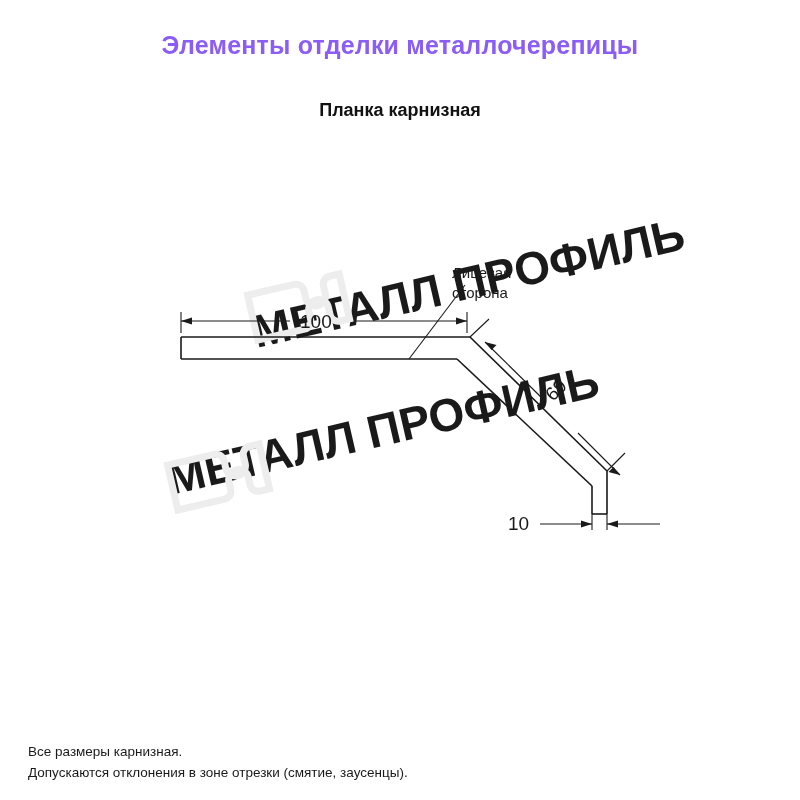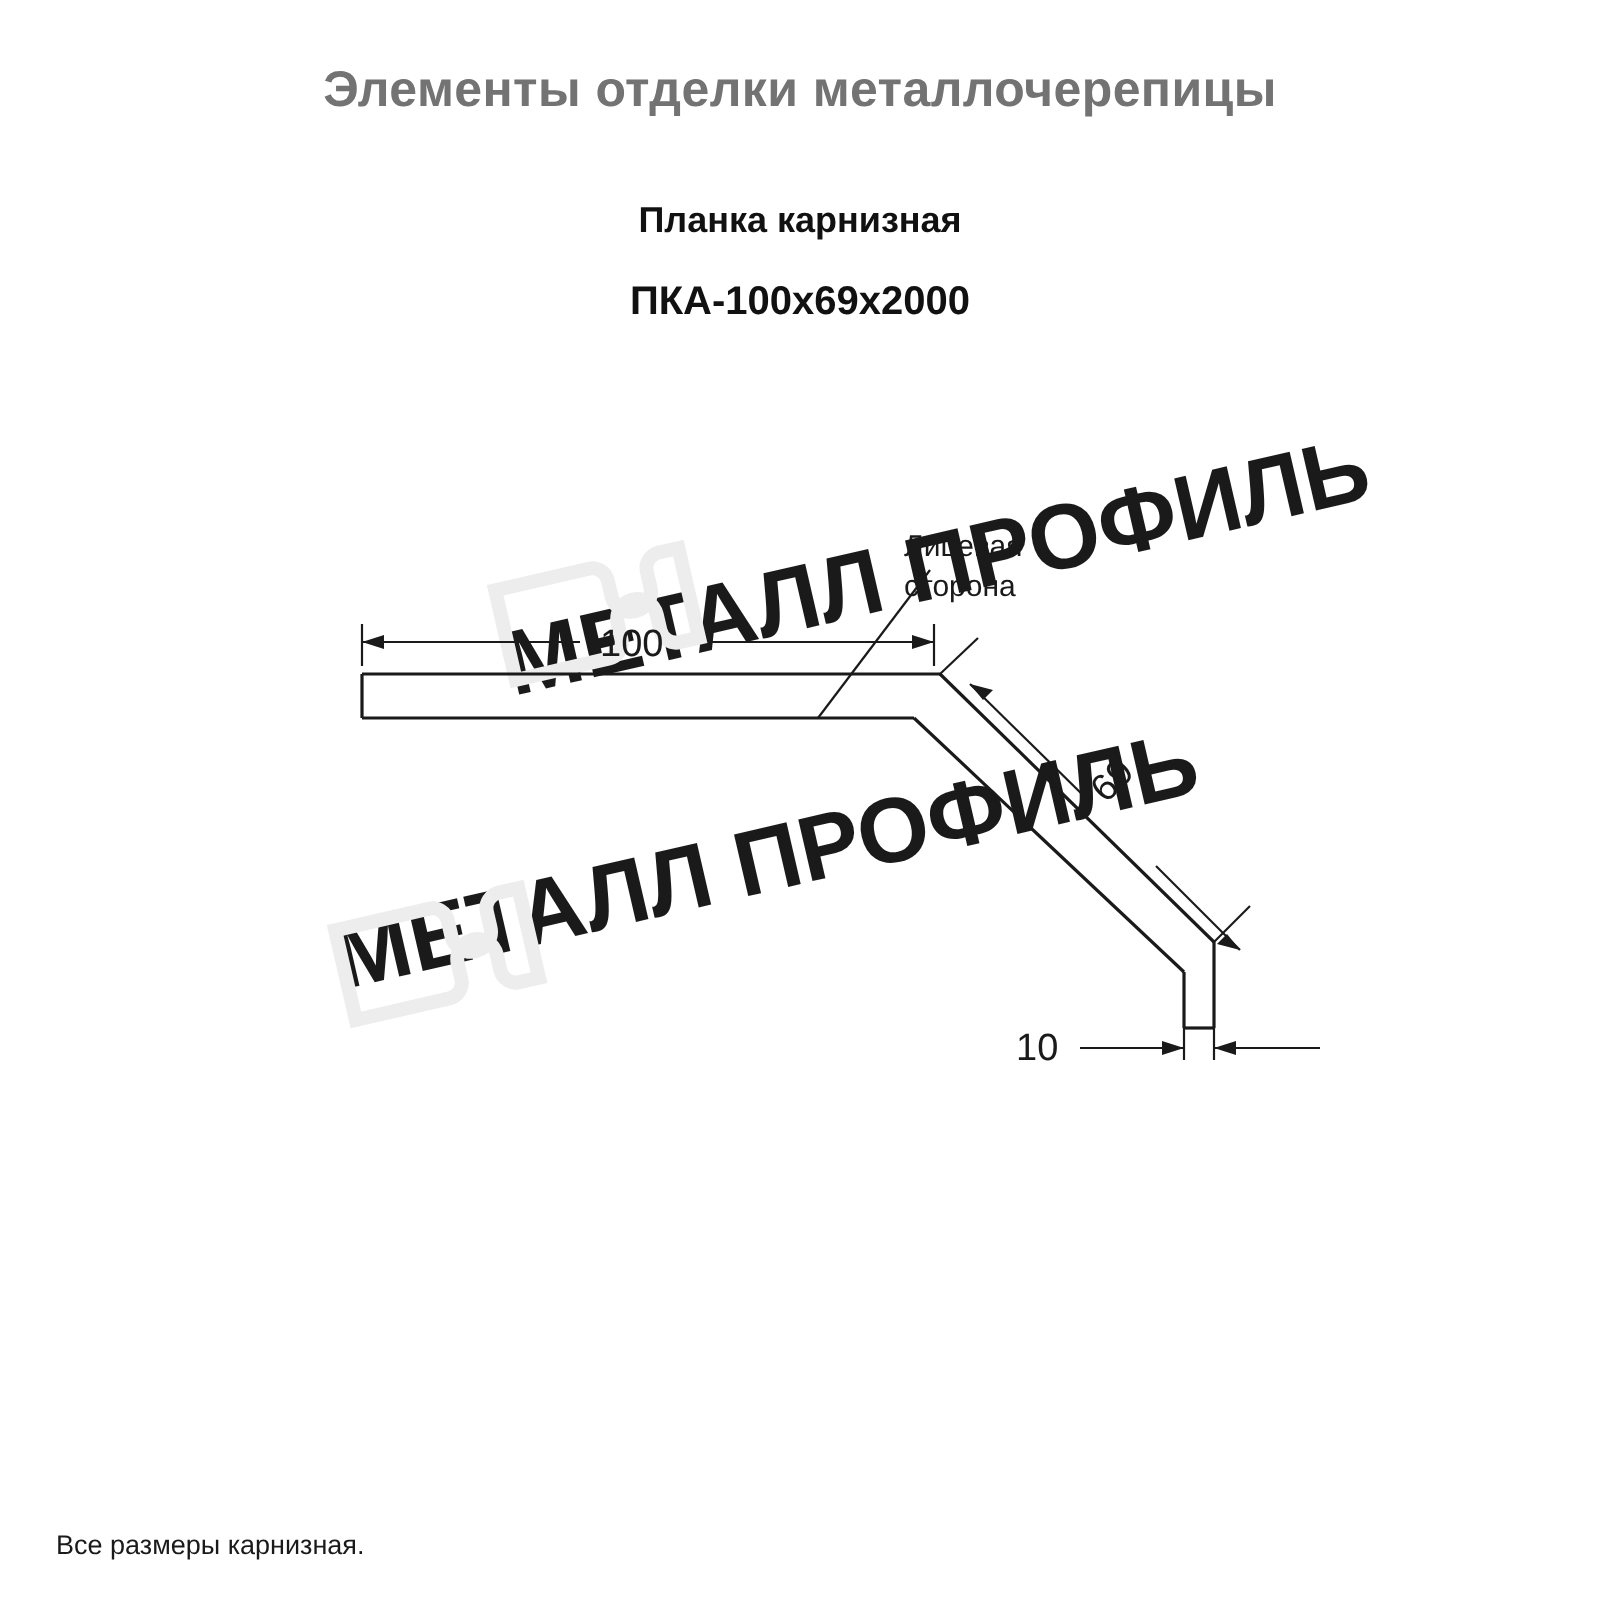--- a/index.html
+++ b/index.html
@@ -23,21 +23,21 @@
     position: absolute;
     top: 30px;
     left: 0;
     width: 800px;
     text-align: center;
   }
   .main-title {
     font-size: 25px;
     font-weight: bold;
     letter-spacing: 0.2px;
-    color: #737373;
+    color: #8b5cf6;
     margin: 0;
     line-height: 1.2;
   }
   .subtitle {
     position: absolute;
     top: 100px;
     left: 0;
     width: 800px;
     text-align: center;
     font-size: 18px;
@@ -83,21 +83,20 @@
 </head>
 <body>
 
 <div class="page">
 
   <div class="title-block">
     <h1 class="main-title">Элементы отделки металлочерепицы</h1>
   </div>
 
   <div class="subtitle">Планка карнизная</div>
-  <div class="code">ПКА-100х69х2000</div>
 
   <div class="drawing">
     <svg width="800" height="420" viewBox="0 0 800 420">
 
       <g opacity="1">
         <g transform="rotate(-13 420 110)">
           <text x="250" y="120" font-size="46" font-weight="bold" fill="#ededed">МЕТАЛЛ ПРОФИЛЬ</text>
         </g>
         <g transform="rotate(-13 330 260)">
           <text x="165" y="268" font-size="46" font-weight="bold" fill="#ededed">МЕТАЛЛ ПРОФИЛЬ</text>
@@ -174,15 +173,16 @@
         <path d="M592 334 L581 330.5 L581 337.5 Z" fill="#1a1a1a" stroke="none"></path>
         <path d="M607 334 L618 330.5 L618 337.5 Z" fill="#1a1a1a" stroke="none"></path>
       </g>
       <text x="508" y="340" font-size="19">10</text>
 
     </svg>
   </div>
 
   <div class="footnotes">
     <div>Все размеры карнизная.</div>
+    <div>Допускаются отклонения в зоне отрезки (смятие, заусенцы).</div>
   </div>
 
 </div>
 
 </body></html>

